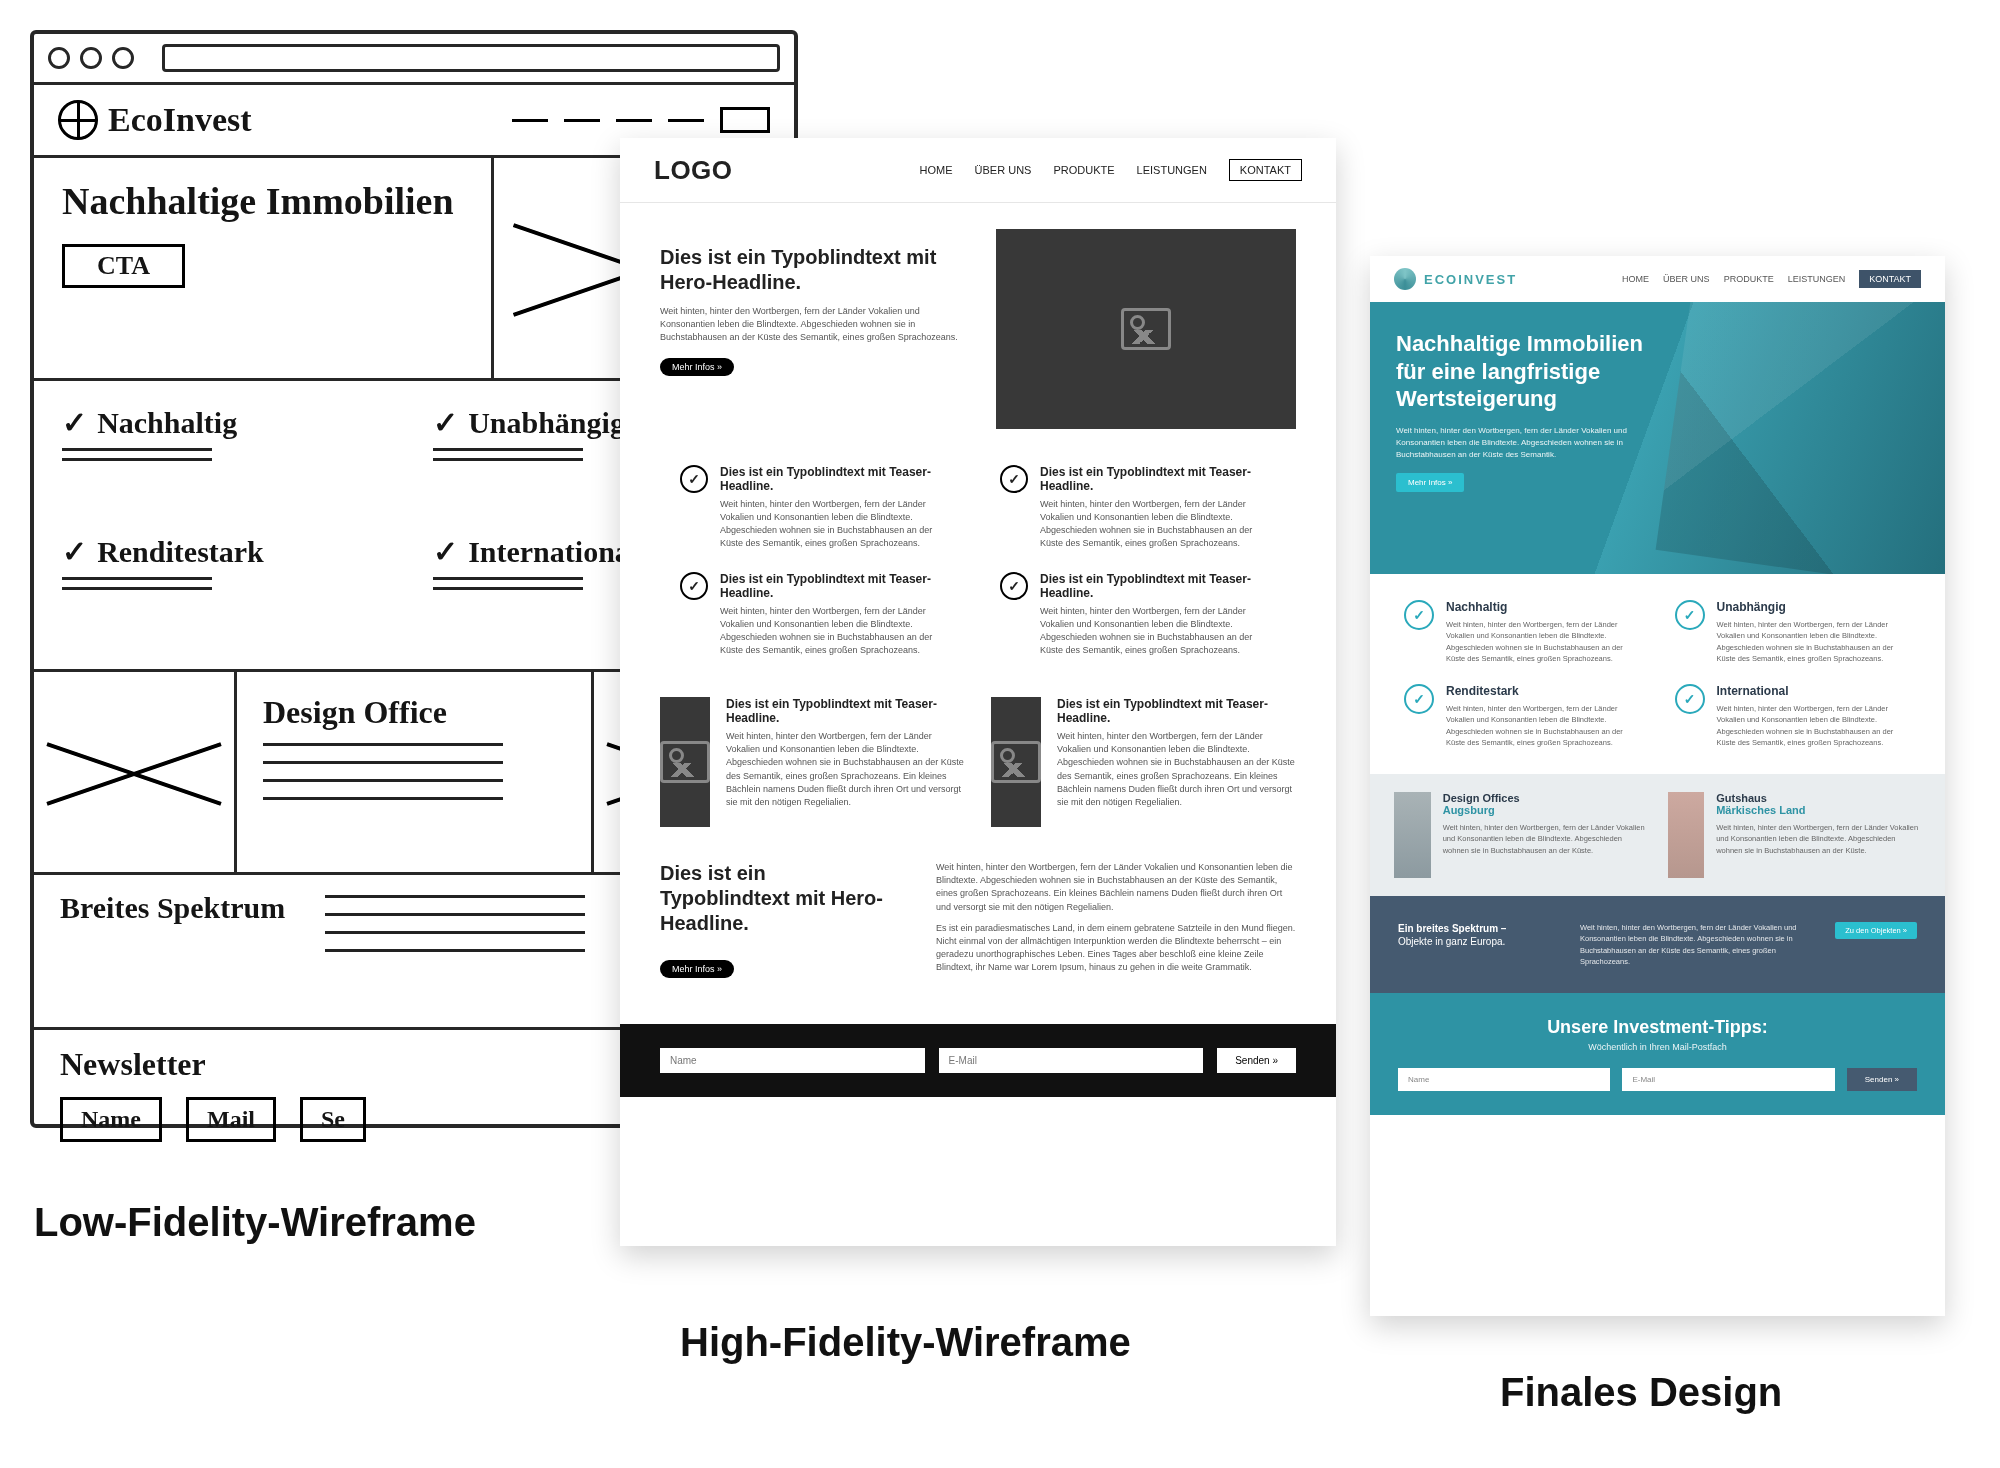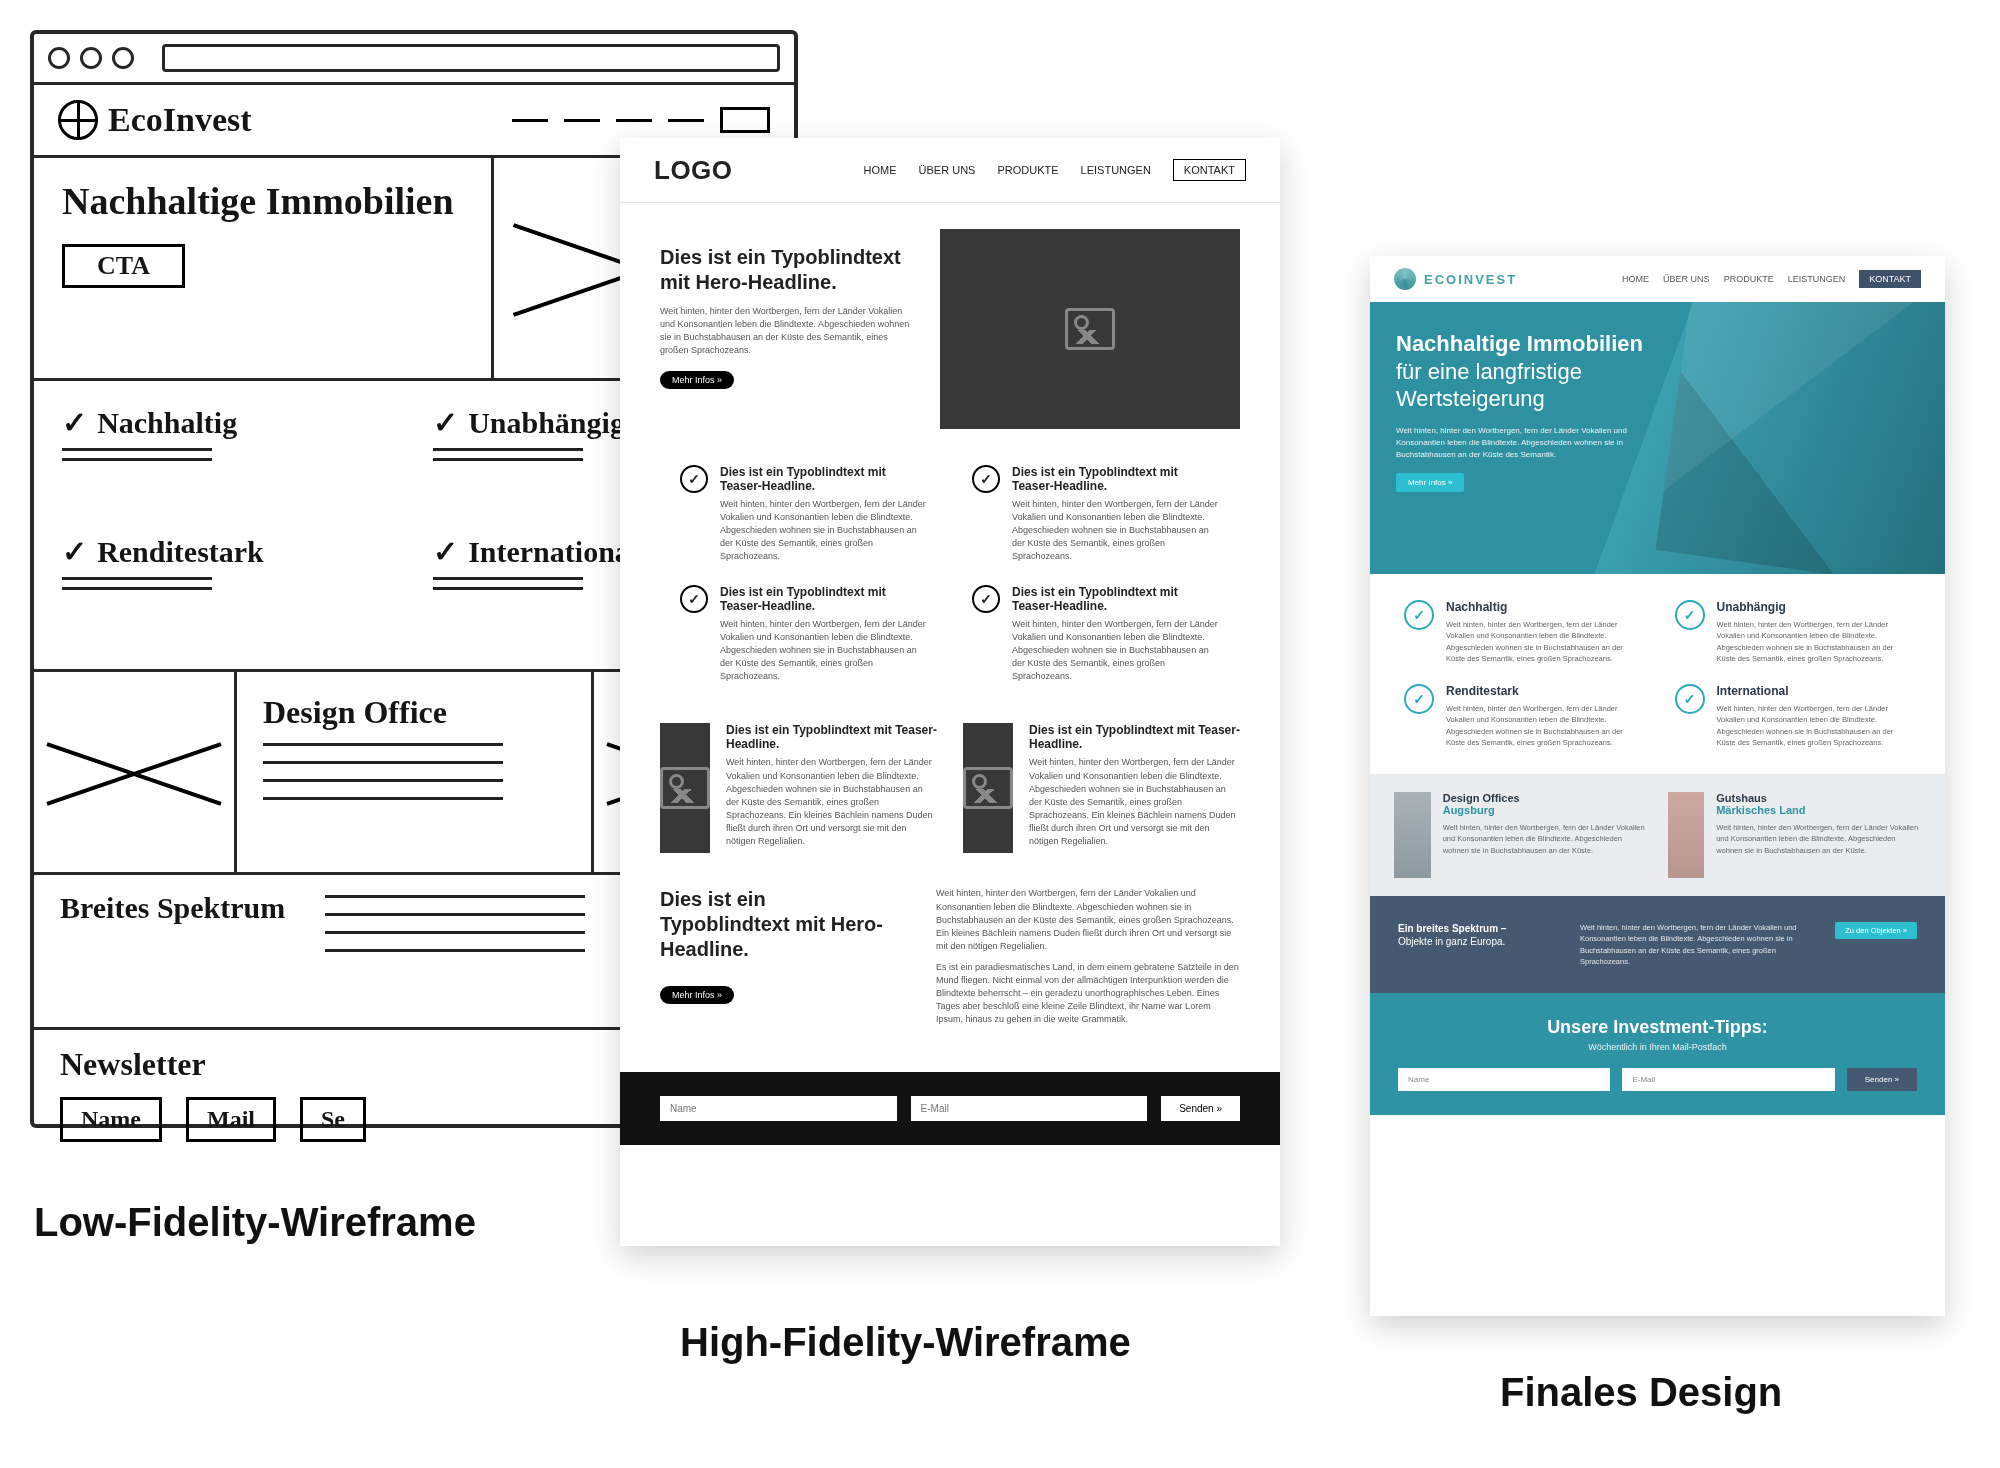--- a/index.html
+++ b/index.html
@@ -41,21 +41,21 @@
 .p1 .proj .lines{margin-top:12px;height:60px;background:repeating-linear-gradient(#000,#000 3px,transparent 3px,transparent 18px);width:240px;opacity:.85}
 .p1 .spec{height:120px;display:flex;padding:16px 26px;gap:40px}
 .p1 .spec .ttl{font-size:30px}
 .p1 .spec .lines{margin-top:4px;height:60px;background:repeating-linear-gradient(#000,#000 3px,transparent 3px,transparent 18px);width:260px;opacity:.85}
 .p1 .nl{padding:16px 26px}
 .p1 .nl .ttl{font-size:32px;margin-bottom:14px}
 .p1 .nl .frow{display:flex;gap:24px}
 .p1 .ip{border:3px solid #000;padding:6px 18px;font-size:24px}
 
 
-.p2{position:absolute;left:620px;top:138px;width:660px;height:1108px;background:#fff;box-shadow:0 10px 28px rgba(0,0,0,.18);font-size:12px;color:#222}
+.p2{position:absolute;left:620px;top:138px;width:716px;height:1108px;background:#fff;box-shadow:0 10px 28px rgba(0,0,0,.18);font-size:12px;color:#222}
 .p2 .nav{height:64px;display:flex;align-items:center;justify-content:space-between;padding:0 34px;border-bottom:1px solid #e6e6e6}
 .p2 .logo{font-size:26px;font-weight:900;letter-spacing:.5px}
 .p2 .links{display:flex;gap:22px;font-size:11px;align-items:center}
 .p2 .klink{cursor:pointer}
 .p2 .kbox{border:1px solid #000;padding:4px 10px;cursor:pointer}
 .p2 .hero{display:flex;padding:26px 40px;gap:30px}
 .p2 .heroL{flex:1}
 .p2 .h1{font-size:20px;font-weight:700;line-height:1.25;margin:16px 0 10px}
 .p2 .body{font-size:9px;color:#555;line-height:1.45}
 .p2 .btn{display:inline-block;background:#000;color:#fff;border-radius:10px;padding:4px 12px;font-size:9px;margin-top:14px;cursor:pointer}
@@ -81,21 +81,21 @@
 
 .p3{position:absolute;left:1370px;top:256px;width:575px;height:1060px;background:#fff;box-shadow:0 10px 28px rgba(0,0,0,.18);font-size:11px;color:#333}
 .p3 .nav{height:46px;display:flex;align-items:center;justify-content:space-between;padding:0 24px}
 .p3 .brand{display:flex;align-items:center;gap:8px;color:#41a3a8;font-weight:700;letter-spacing:2px;font-size:13px}
 .p3 .bball{width:22px;height:22px;border-radius:50%;background:conic-gradient(#7fc5c7,#3b8e97,#7fc5c7)}
 .p3 .links{display:flex;gap:14px;font-size:9px;color:#555;align-items:center}
 .p3 .lkontakt{background:#3e5369;color:#fff;padding:4px 10px;cursor:pointer}
 .p3 .hero{height:216px;background:linear-gradient(110deg,#2e91a1 0%,#2e91a1 48%,#3aa0b0 48%,#246f7d 100%);color:#fff;padding:28px 26px;position:relative;overflow:hidden}
 .p3 .hero::after{content:"";position:absolute;right:-30px;top:-30px;width:300px;height:300px;background:linear-gradient(135deg,rgba(255,255,255,.08) 0 40%,transparent 40%),linear-gradient(45deg,rgba(0,0,0,.15) 0 30%,transparent 30%);transform:rotate(8deg)}
 .p3 .hhead{font-size:22px;font-weight:700;line-height:1.25;max-width:270px}
-.p3 .hhead .lt{font-weight:400}
+.p3 .hhead .lt{font-weight:700}
 .p3 .hbody{font-size:8px;max-width:270px;margin-top:12px;line-height:1.5;opacity:.9}
 .p3 .hbtn{display:inline-block;background:#2bbfcf;padding:5px 12px;font-size:8px;margin-top:12px;border-radius:2px;cursor:pointer}
 .p3 .feat{padding:26px 34px;display:grid;grid-template-columns:1fr 1fr;gap:20px 34px}
 .p3 .fc{display:flex;gap:12px}
 .p3 .ccir{width:26px;height:26px;border:2px solid #2aa9bb;border-radius:50%;color:#2aa9bb;display:flex;align-items:center;justify-content:center;font-weight:900;flex:0 0 26px;font-size:14px}
 .p3 .ftl{font-size:12px;font-weight:700;color:#2b3a4a;margin-bottom:5px}
 .p3 .fbd{font-size:7.5px;color:#666;line-height:1.5}
 .p3 .proj{background:#e9edef;padding:18px 24px;display:flex;gap:20px}
 .p3 .pc{flex:1;display:flex;gap:12px}
 .p3 .pimg{width:96px;height:86px;background:#b9c2c6;background-size:cover}

